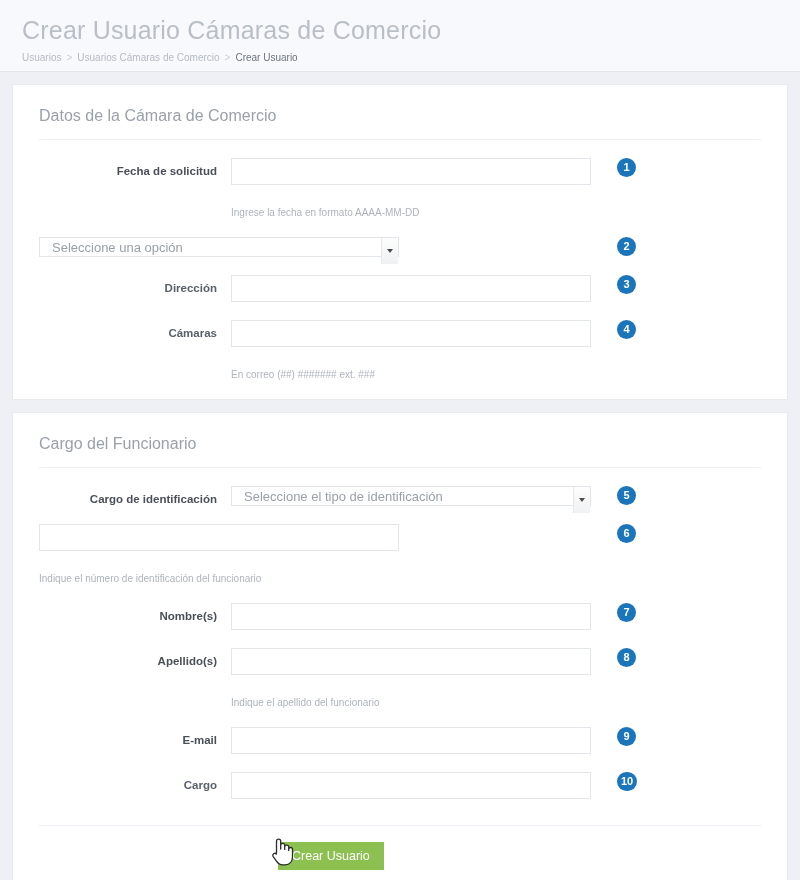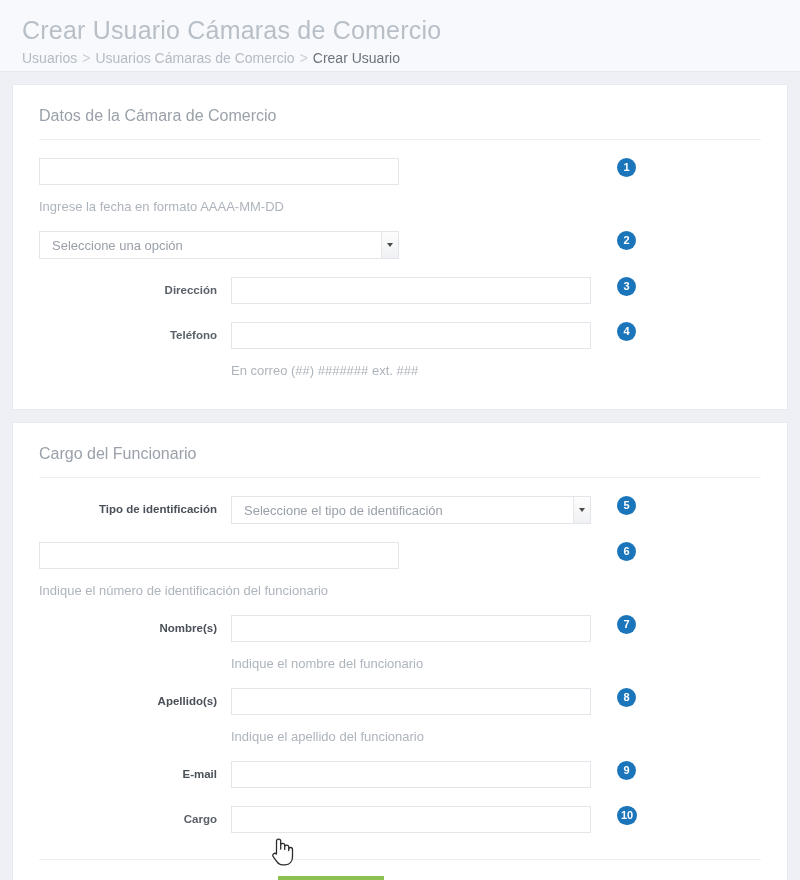--- a/index.html
+++ b/index.html
@@ -24,37 +24,37 @@
   .page-title {
     font-size: 25px;
     font-weight: 300;
     color: #b9bfc7;
     letter-spacing: .2px;
     line-height: 32px;
     margin: 0 0 6px 0;
     white-space: nowrap;
   }
   .breadcrumb {
-    font-size: 14px;
+    font-size: 10px;
     color: #b5bbc4;
     line-height: 12px;
     white-space: nowrap;
   }
   .breadcrumb .crumb { color: #b5bbc4; }
   .breadcrumb .crumb.active { color: #6d747d; }
   .breadcrumb .sep { color: #c9ced5; margin: 0 5px; }
 
   
   .panel {
     background: #ffffff;
     border: 1px solid #e7eaef;
     margin: 12px 12px 0 12px;
     padding: 0;
   }
-  .panel-body { padding: 18px 26px 32px 26px; }
+  .panel-body { padding: 18px 26px 18px 26px; }
   .panel-title {
     font-size: 16px;
     font-weight: 400;
     color: #9aa1aa;
     padding: 4px 0 14px 0;
     margin: 0;
     border-bottom: 1px solid #eceff3;
   }
 
   
@@ -87,21 +87,21 @@
     font-family: "Liberation Sans", sans-serif;
     font-size: 12px;
     color: #8b9199;
     padding: 0 8px;
     outline: none;
     display: block;
   }
   input.ctrl { height: 27px; }
   .select-wrap { position: relative; width: 360px; }
   select.ctrl {
-    height: 28px;
+    height: 20px;
     -webkit-appearance: none;
     appearance: none;
     font-size: 13px;
     color: #9aa0a8;
     padding-left: 12px;
     padding-right: 26px;
     background: #fff;
   }
   .select-arrow {
     position: absolute;
@@ -113,23 +113,23 @@
     pointer-events: none;
   }
   .select-arrow i {
     width: 0; height: 0;
     border-left: 3.5px solid transparent;
     border-right: 3.5px solid transparent;
     border-top: 4px solid #4a4a4a;
     display: block;
   }
   .hint {
-    font-size: 13px;
+    font-size: 10px;
     color: #aeb4bc;
-    margin-top: 16px;
+    margin-top: 22px;
     line-height: 12px;
   }
 
   
   .badge {
     position: absolute;
     left: 578px;
     top: 0;
     min-width: 19px;
     height: 19px;
@@ -182,20 +182,21 @@
 <div class="page-header">
   <h1 class="page-title">Crear Usuario Cámaras de Comercio</h1>
   <div class="breadcrumb" id="breadcrumb"><span class="crumb">Usuarios</span><span class="sep">&gt;</span><span class="crumb">Usuarios Cámaras de Comercio</span><span class="sep">&gt;</span><span class="crumb active">Crear Usuario</span></div>
 </div>
 
 <div id="panels-root">
     <div class="panel">
       <div class="panel-body">
         <div class="panel-title">Datos de la Cámara de Comercio</div>
         <div class="form-row">
+          <div class="label-col req">Fecha de solicitud</div>
           <div class="field-col">
             <input type="text" class="ctrl" placeholder="" style="">
             <div class="hint">Ingrese la fecha en formato AAAA-MM-DD</div>
           </div>
           <span class="badge">1</span>
         </div>
         <div class="form-row">
           <div class="field-col">
             <div class="select-wrap">
               <select class="ctrl"><option>Seleccione una opción</option></select>
@@ -207,34 +208,34 @@
           <span class="badge">2</span>
         </div>
         <div class="form-row">
           <div class="label-col">Dirección</div>
           <div class="field-col">
             <input type="text" class="ctrl" placeholder="" style="">
           </div>
           <span class="badge">3</span>
         </div>
         <div class="form-row">
-          <div class="label-col">Teléfono</div>
+          <div class="label-col">Cámaras</div>
           <div class="field-col">
             <input type="text" class="ctrl" placeholder="" style="">
             <div class="hint">En correo (##) ####### ext. ###</div>
           </div>
           <span class="badge">4</span>
         </div>
       </div>
     </div>
     <div class="panel">
       <div class="panel-body">
         <div class="panel-title">Cargo del Funcionario</div>
         <div class="form-row">
-          <div class="label-col req">Tipo de identificación</div>
+          <div class="label-col req">Cargo de identificación</div>
           <div class="field-col">
             <div class="select-wrap">
               <select class="ctrl"><option>Seleccione el tipo de identificación</option></select>
               <span class="select-arrow">
                 <i></i>
               </span>
             </div>
           </div>
           <span class="badge">5</span>
         </div>
@@ -242,21 +243,20 @@
           <div class="field-col">
             <input type="text" class="ctrl" placeholder="" style="">
             <div class="hint">Indique el número de identificación del funcionario</div>
           </div>
           <span class="badge">6</span>
         </div>
         <div class="form-row">
           <div class="label-col req">Nombre(s)</div>
           <div class="field-col">
             <input type="text" class="ctrl" placeholder="" style="">
-            <div class="hint">Indique el nombre del funcionario</div>
           </div>
           <span class="badge">7</span>
         </div>
         <div class="form-row">
           <div class="label-col req">Apellido(s)</div>
           <div class="field-col">
             <input type="text" class="ctrl" placeholder="" style="">
             <div class="hint">Indique el apellido del funcionario</div>
           </div>
           <span class="badge">8</span>

